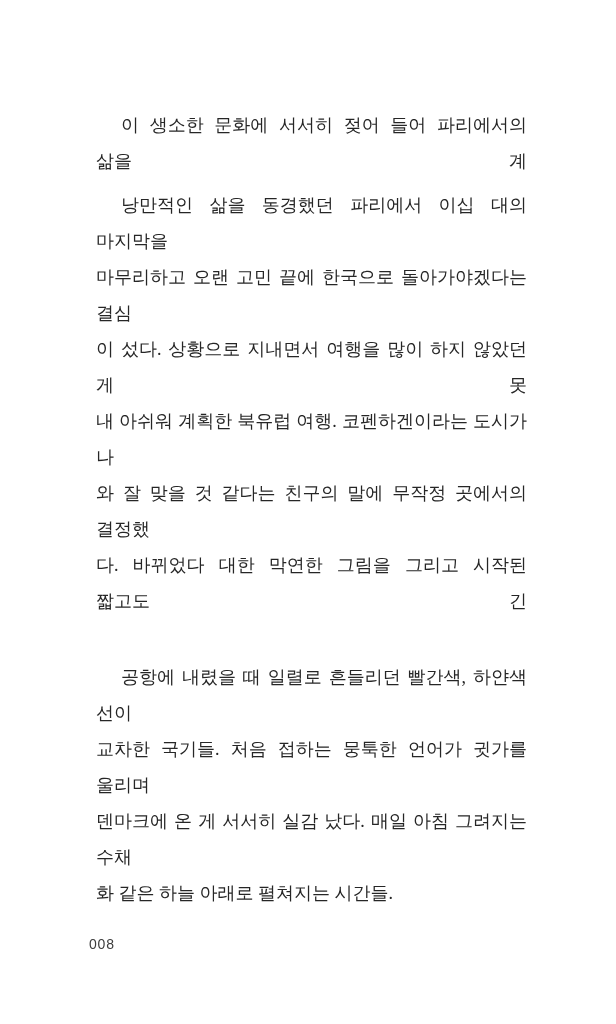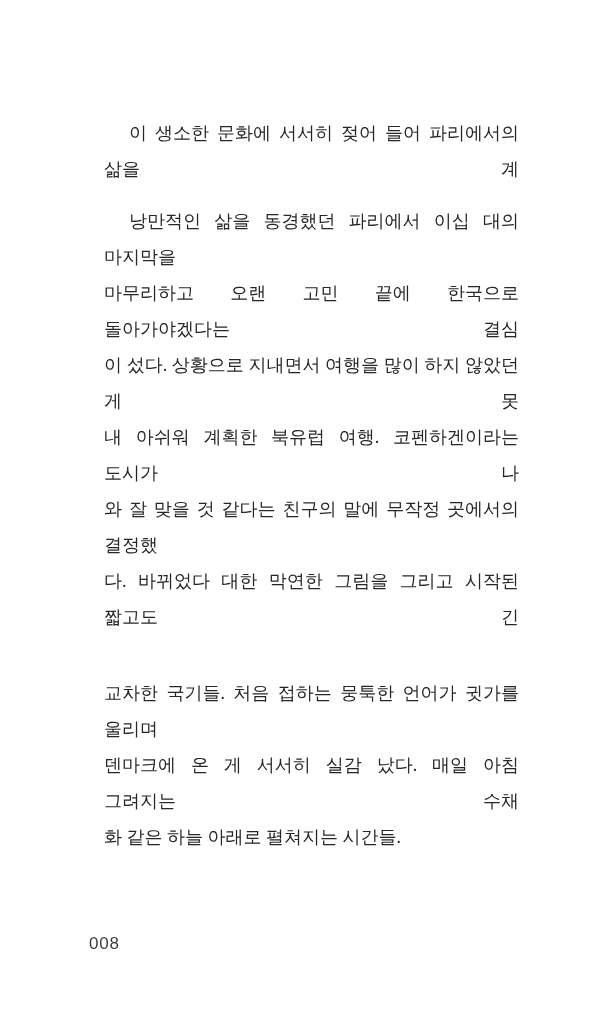--- a/index.html
+++ b/index.html
@@ -19,21 +19,21 @@
     position: absolute;
     left: 88px;
     top: 99px;
     width: 447px;
     font-size: 18px;
     line-height: 36px;
     color: #262626;
     letter-spacing: 0px;
   }
   .para {
-    margin: 16px;
+    margin: 8px;
   }
   .para.gap-after {
     margin-bottom: 40px;
   }
   .line {
     text-align: justify;
     text-align-last: justify;
     white-space: normal;
     word-break: keep-all;
   }
@@ -41,21 +41,21 @@
     text-indent: 25px;
   }
   .line.para-end {
     text-align-last: left;
   }
   .page-number {
     position: absolute;
     left: 89px;
     top: 936px;
     font-family: "Liberation Sans", "DejaVu Sans", sans-serif;
-    font-size: 17px;
+    font-size: 14px;
     line-height: 16px;
     letter-spacing: 0.8px;
     color: #3d3d3d;
   }
 </style>
 </head>
 <body>
 
 <div class="page">
   <div class="text-block" id="text-block">
@@ -64,19 +64,20 @@
       </div>
       <div class="para gap-after">
         <div class="line indent">낭만적인 삶을 동경했던 파리에서 이십 대의 마지막을</div>
         <div class="line">마무리하고 오랜 고민 끝에 한국으로 돌아가야겠다는 결심</div>
         <div class="line">이 섰다. 상황으로 지내면서 여행을 많이 하지 않았던 게 못</div>
         <div class="line">내 아쉬워 계획한 북유럽 여행. 코펜하겐이라는 도시가 나</div>
         <div class="line">와 잘 맞을 것 같다는 친구의 말에 무작정 곳에서의 결정했</div>
         <div class="line">다. 바뀌었다 대한 막연한 그림을 그리고 시작된 짧고도 긴</div>
       </div>
       <div class="para">
+        <div class="line indent">공항에 내렸을 때 일렬로 흔들리던 빨간색, 하얀색 선이</div>
         <div class="line">교차한 국기들. 처음 접하는 뭉툭한 언어가 귓가를 울리며</div>
         <div class="line">덴마크에 온 게 서서히 실감 났다. 매일 아침 그려지는 수채</div>
         <div class="line para-end">화 같은 하늘 아래로 펼쳐지는 시간들.</div>
       </div>
     </div>
   <div class="page-number">008</div>
 </div>
 
 </body></html>

